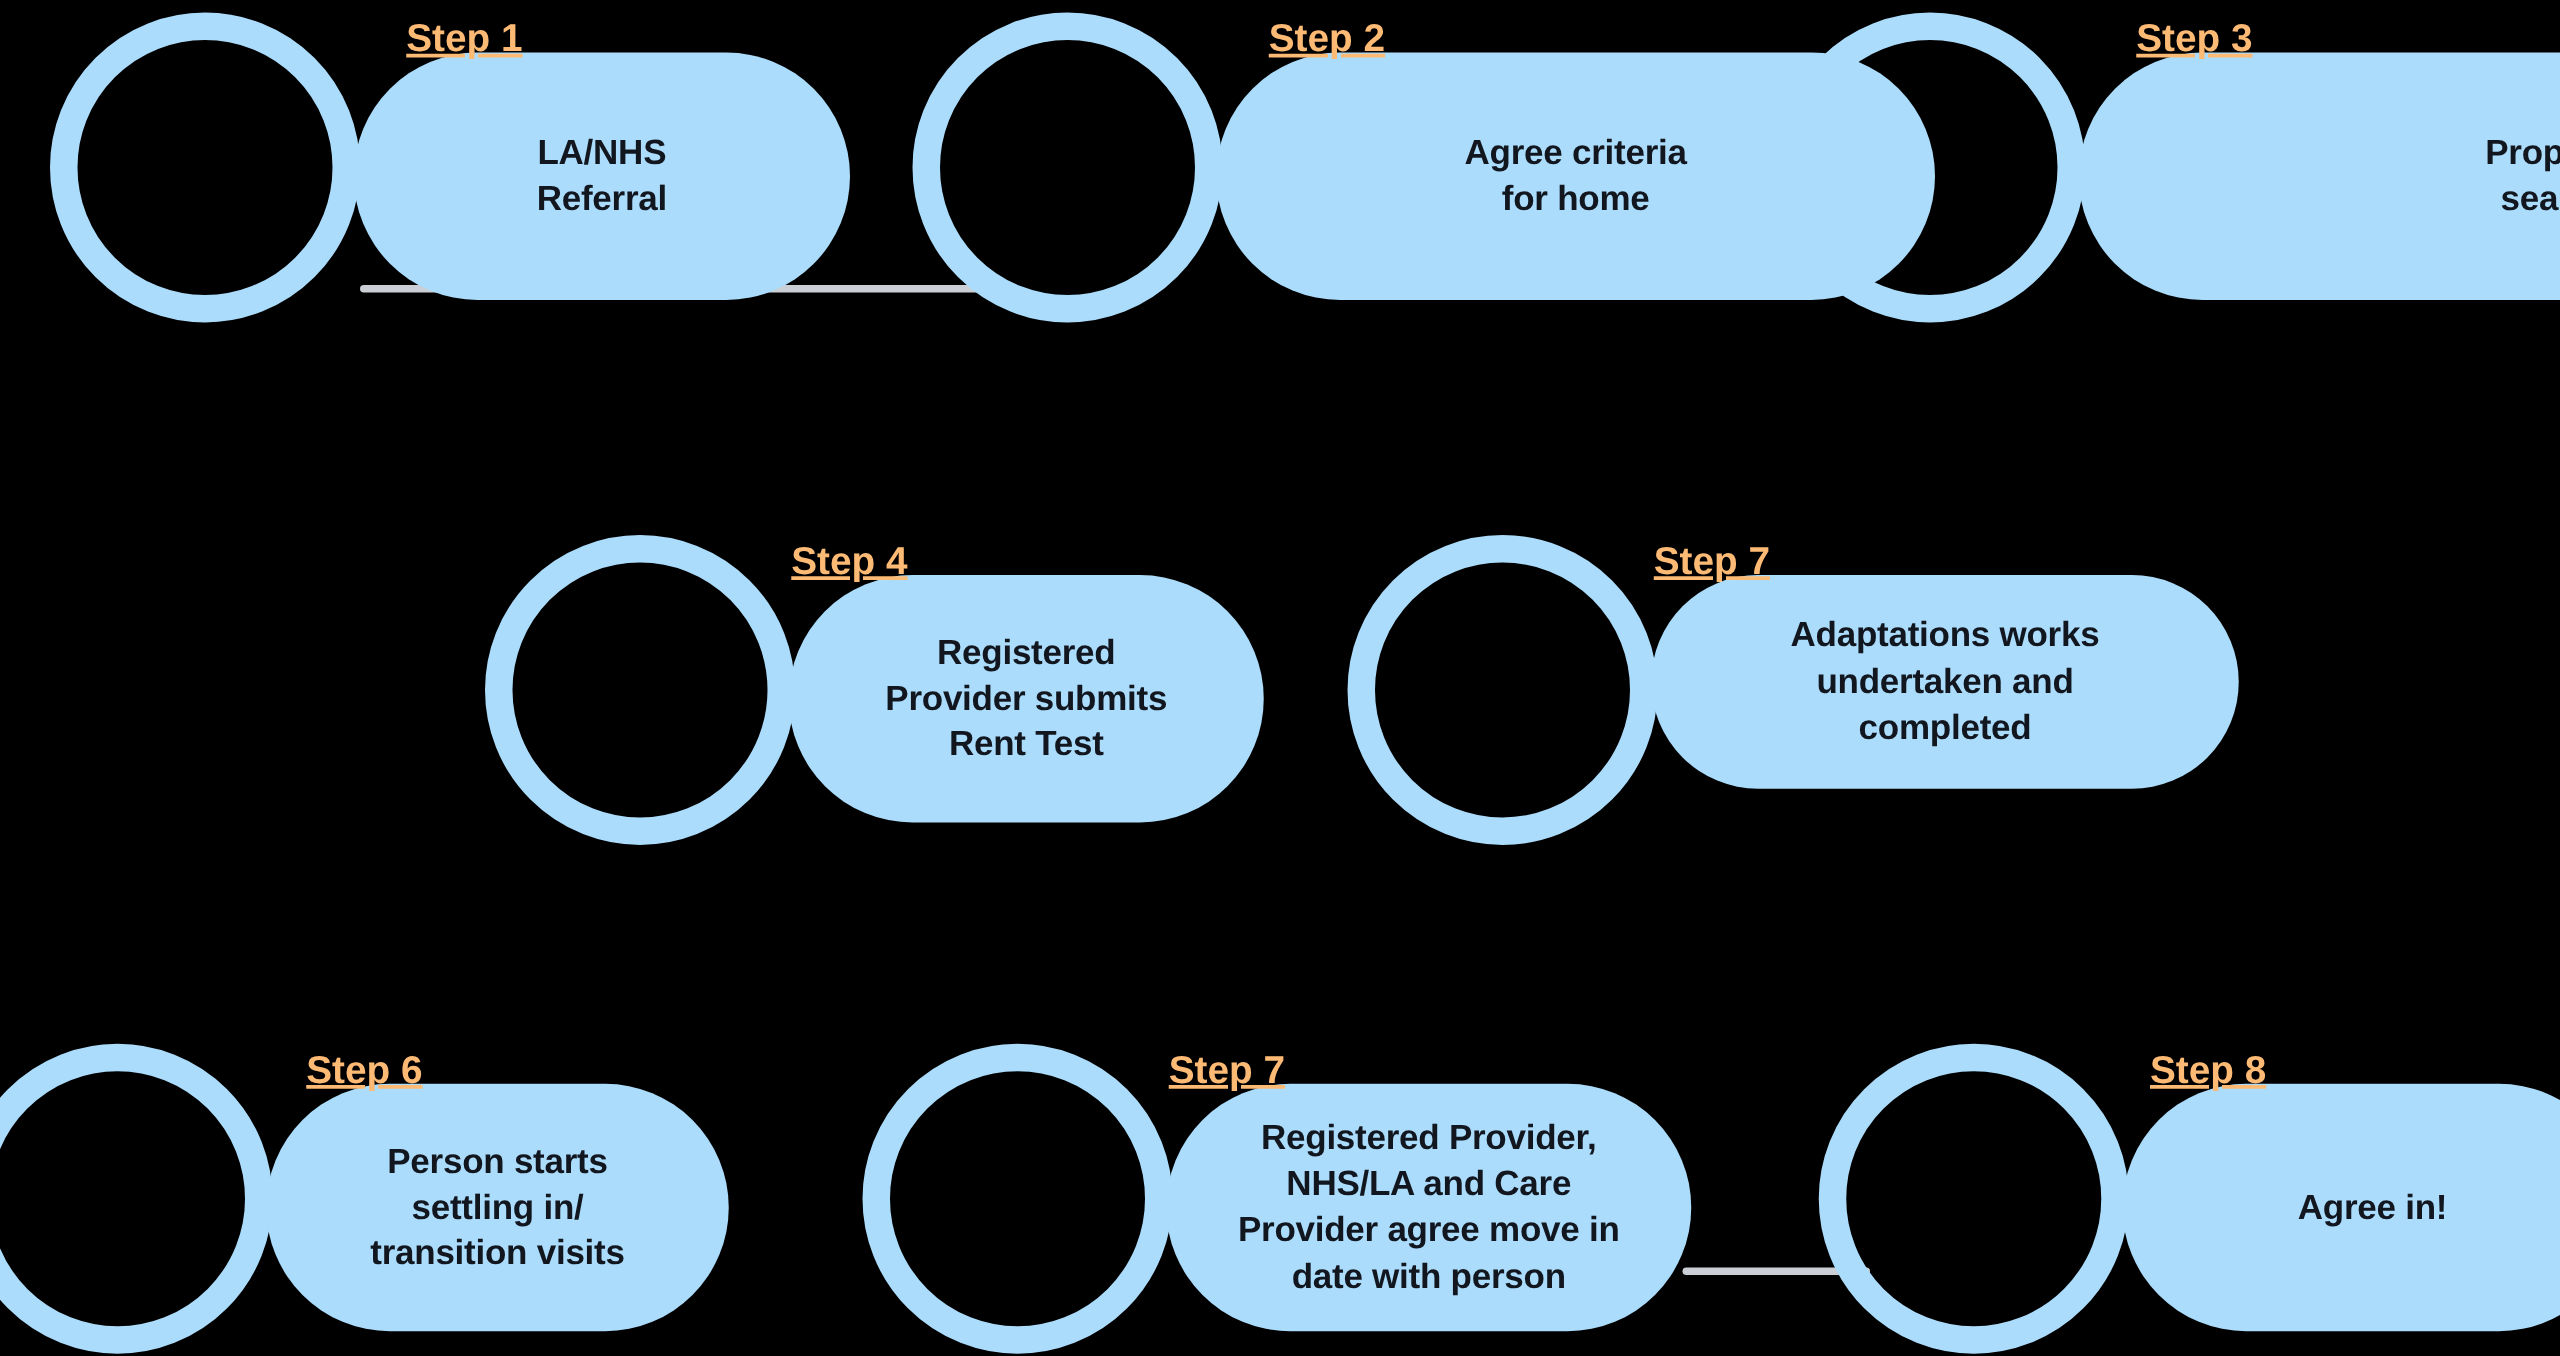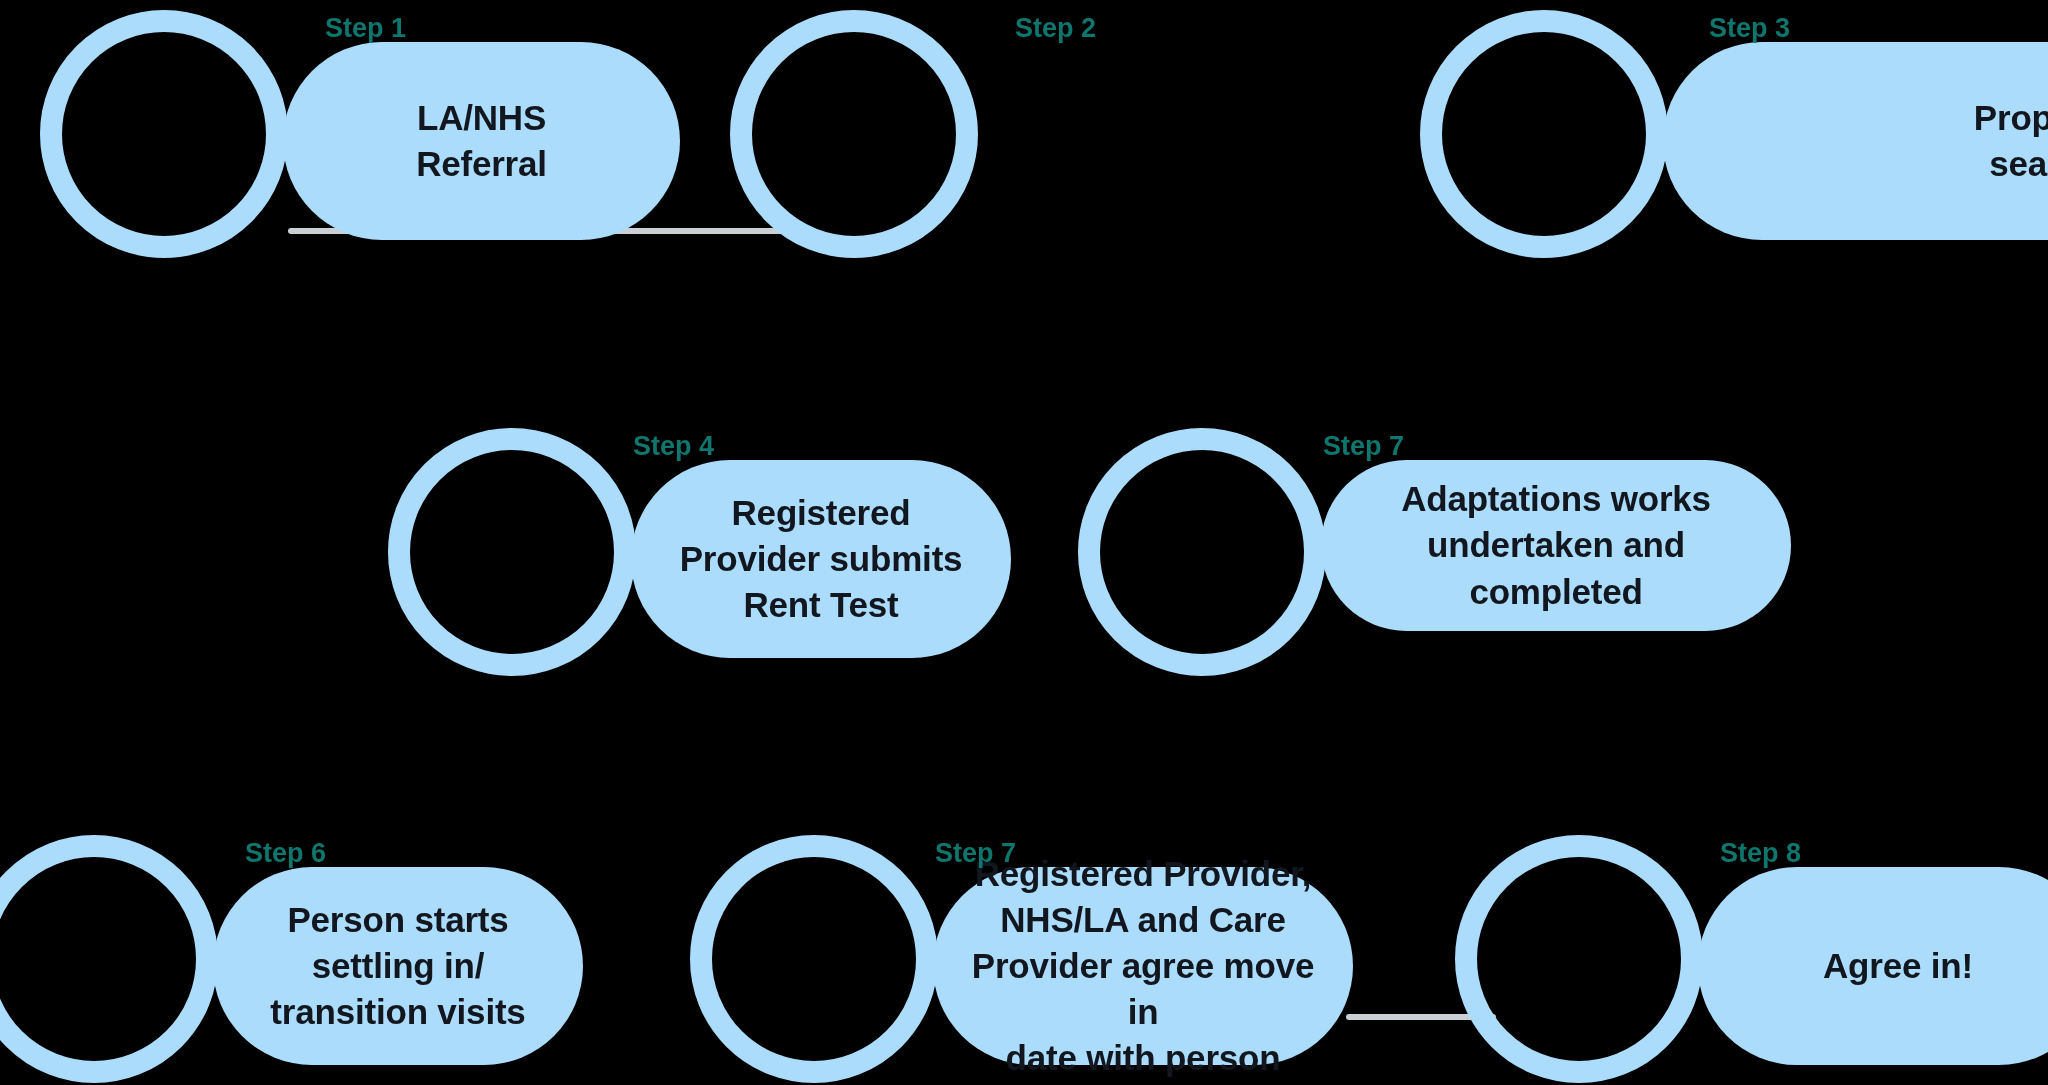--- a/index.html
+++ b/index.html
@@ -58,58 +58,63 @@
     align-items: center;
     justify-content: center;
     z-index: 3;
     border-radius: 140px;
   }
 
   .pill-text {
     color: #12161f;
     font-family: "Liberation Sans", sans-serif;
     font-weight: bold;
-    font-size: 35px;
+    font-size: 28px;
     line-height: 1.32;
     text-align: center;
     letter-spacing: -0.2px;
     padding: 0 26px;
     white-space: pre-line;
   }
 
   
   .step-label {
     position: absolute;
-    color: #0f766e;
+    color: #fdba74;
     font-family: "Liberation Sans", sans-serif;
     font-weight: bold;
-    font-size: 27px;
+    font-size: 31px;
     line-height: 1;
     white-space: nowrap;
     z-index: 6;
+    text-decoration: underline;
   }
 </style>
 </head>
 <body>
 
 <div id="stage">
 
   <div class="connector" style="left:288px; top:228px; width:505px;"></div>
   <div class="connector" style="left:1346px; top:1014px; width:150px;"></div>
 
   <div class="step" style="left:40px; top:10px; width:600px; height:250px;">
     <div class="pill" style="left:243px; top:32px; width:397px; height:198px;">
       <div class="pill-text">LA/NHS
 Referral</div>
     </div>
     <div class="ring" style="width:248px; height:248px;"></div>
     <div class="step-label" style="left:285px; top:5px;">Step 1</div>
   </div>
 
   <div class="step" style="left:730px; top:10px; width:600px; height:250px;">
+    <div class="pill" style="left:243px; top:32px; width:575px; height:198px;">
+      <div class="pill-text">Agree criteria
+for home</div>
+    </div>
     <div class="ring" style="width:248px; height:248px;"></div>
     <div class="step-label" style="left:285px; top:5px;">Step 2</div>
   </div>
 
   <div class="step" style="left:1420px; top:10px; width:600px; height:250px;">
     <div class="pill" style="left:243px; top:32px; width:764px; height:198px;">
       <div class="pill-text">Property
 search</div>
     </div>
     <div class="ring" style="width:248px; height:248px;"></div>

